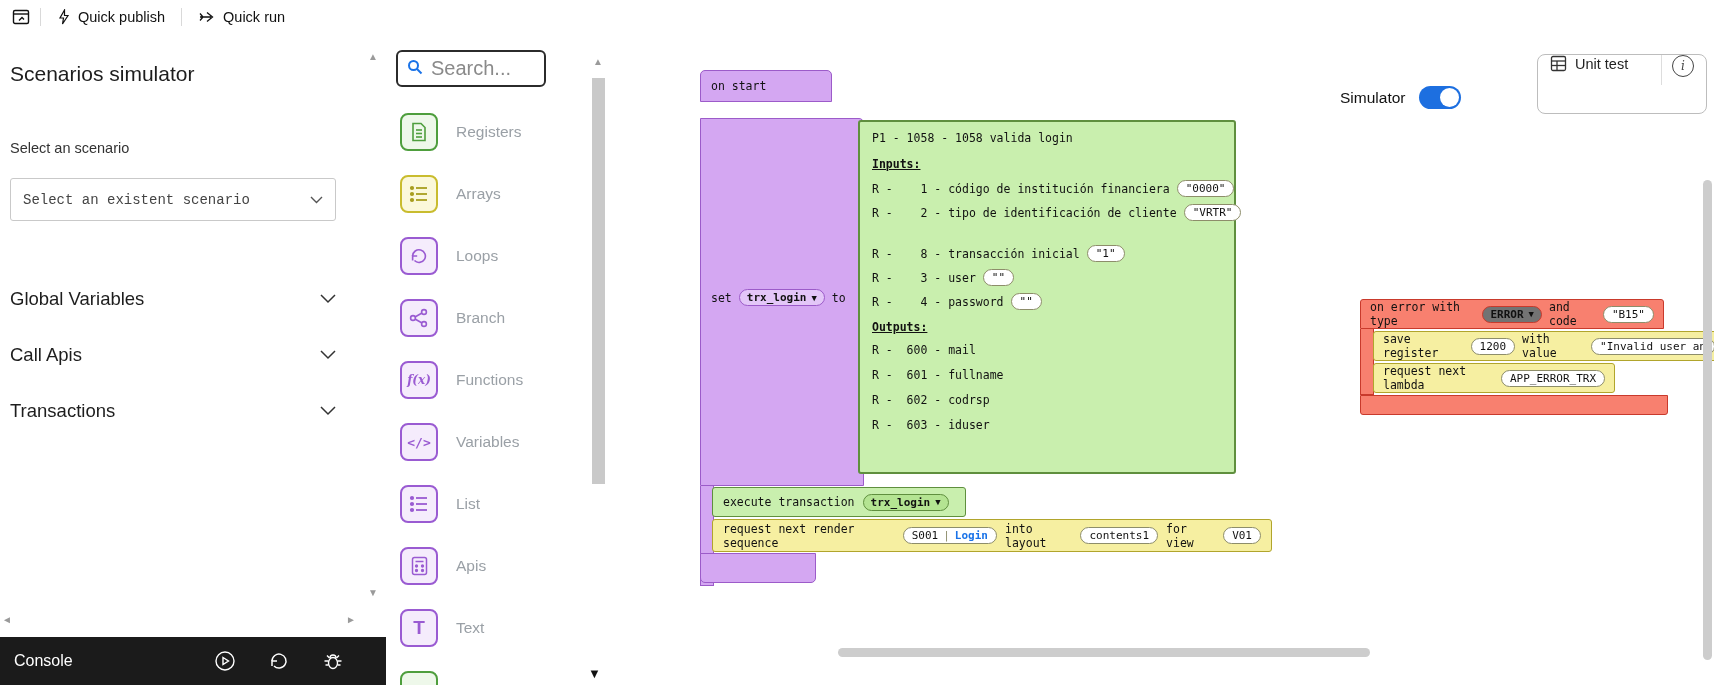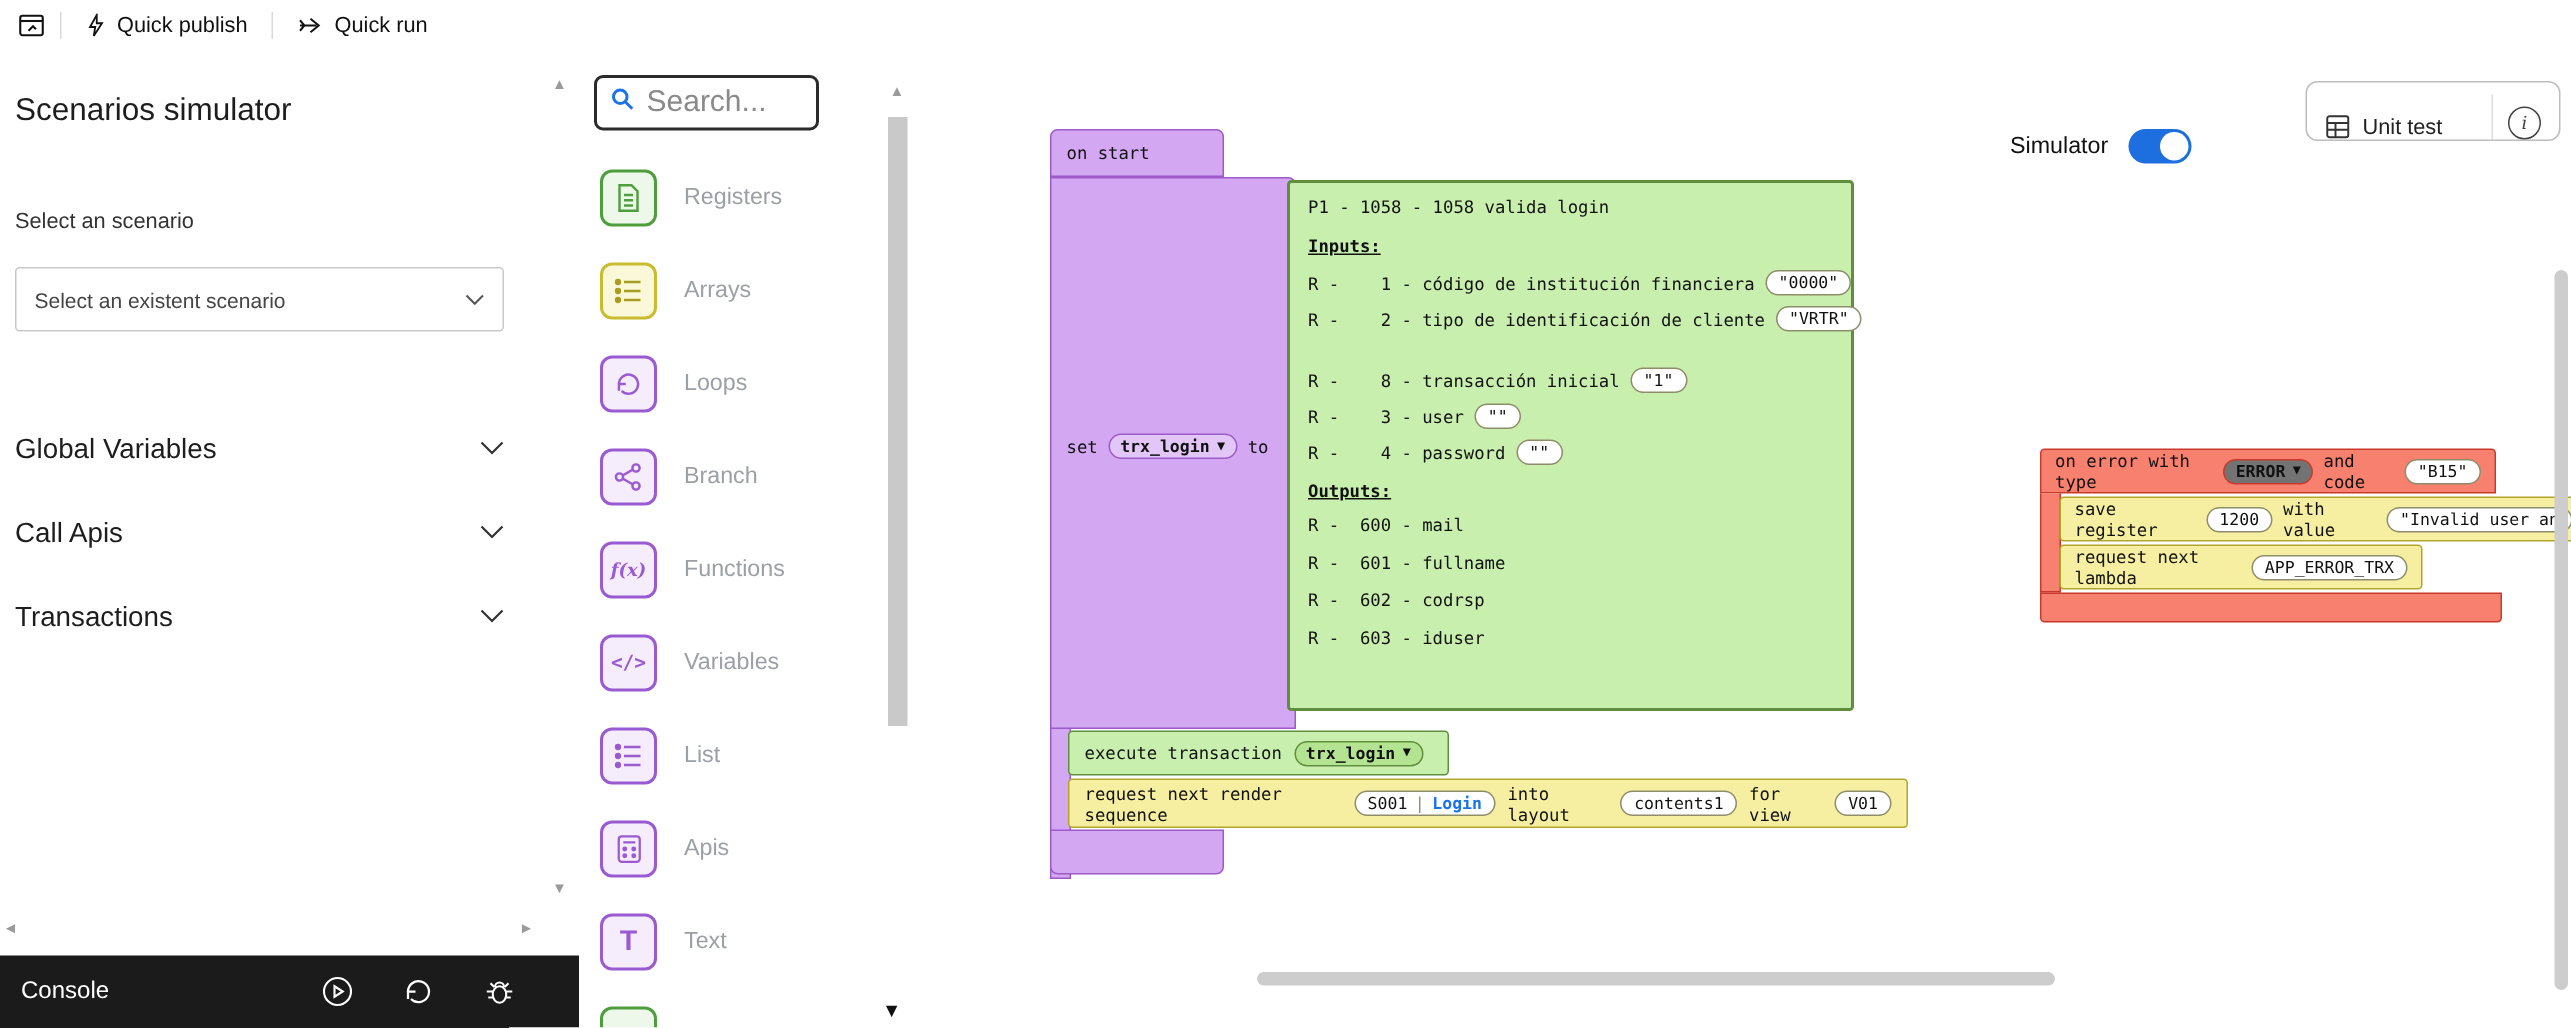--- a/index.html
+++ b/index.html
@@ -15,21 +15,21 @@
              cursor:pointer; padding:0 6px; }
   .tb-icon svg { display:block; }
 
   
   .sidebar { position:absolute; left:0; top:34px; width:386px; height:603px; background:#fff; }
   .sb-title { position:absolute; left:10px; top:28px; font-size:21px; color:#1d1d1d; }
   .sb-sel-label { position:absolute; left:10px; top:106px; font-size:14.5px; color:#333; }
   .sb-select { position:absolute; left:10px; top:144px; width:326px; height:43px;
                border:1px solid #c9c9c9; border-radius:3px; background:#fff;
                display:flex; align-items:center; justify-content:space-between;
-               padding:0 12px; font-size:14px; color:#444; cursor:pointer; }
+               padding:0 12px; font-size:14px; color:#444; cursor:pointer;font-family:Liberation Mono, monospace; }
   .sb-section { position:absolute; left:10px; width:326px; height:34px; display:flex;
                 align-items:center; justify-content:space-between; cursor:pointer; }
   .sb-section .lbl { font-size:18.5px; color:#1d1d1d; }
   .chev svg { display:block; }
   .scroll-arrow { position:absolute; color:#9a9a9a; font-size:10px; line-height:10px; cursor:pointer; }
 
   
   .console { position:absolute; left:0; top:637px; width:386px; height:48px; background:#1b1b1b;
              display:flex; align-items:center; padding:0 14px; }
   .console .title { color:#fff; font-size:16px; }
@@ -78,22 +78,22 @@
 
   .row-flex { display:flex; align-items:center; gap:7px; white-space:pre; }
   .mono-label { white-space:pre; }
   .io-label { font-weight:bold; text-decoration:underline; }
 
   
   .sim-wrap { position:absolute; left:732px; top:32px; display:flex; align-items:center; gap:14px;margin-top:20px; }
   .sim-label { font-size:15.5px; color:#111; }
   .toggle { width:42px; height:23px; border-radius:12px; background:#1d6fe0; position:relative; cursor:pointer; }
   .toggle .knob { position:absolute; right:2px; top:2px; width:19px; height:19px; border-radius:50%; background:#fff; }
-  .unit-box { position:absolute; left:929px; top:20px; width:170px; height:40px; border:1px solid #bdbdbd;
-              border-radius:8px; background:#fff; display:flex; align-items:flex-end; padding:0 12px; gap:10px; }
+  .unit-box { position:absolute; left:929px; top:20px; width:170px; height:60px; border:1px solid #bdbdbd;
+              border-radius:8px; background:#fff; display:flex; align-items:flex-start; padding:0 12px; gap:10px; }
   .unit-box .ut { display:flex; align-items:center; gap:8px; font-size:14.5px; color:#222; cursor:pointer; }
   .unit-box .div { width:1px; height:30px; background:#ddd; margin-left:auto; }
   .info-btn { width:22px; height:22px; border-radius:50%; border:1.5px solid #444; display:flex;
               align-items:center; justify-content:center; font-size:12px; color:#444;
               font-family:"DejaVu Serif", serif; font-style:italic; cursor:pointer; }
 
   .h-scroll { position:absolute; left:230px; top:614px; width:532px; height:9px; border-radius:5px; background:#cdcdcd; cursor:pointer; }
   .v-scroll { position:absolute; left:1095px; top:146px; width:9px; height:480px; border-radius:5px; background:#cdcdcd; cursor:pointer; }
 </style>
 </head>
@@ -294,21 +294,21 @@
       <span class="lbl">Text</span>
     </div>
     <div class="cat" style="top:636px">
       <span class="ic green"></span>
     </div>
     <span class="flyout-more">▼</span>
   </div>
 
   <div class="canvas">
 
-    <div class="blk purple" style="left:92px; top:52px; width:116px; height:32px; border-radius:5px 5px 0 0; display:flex; align-items:center; padding:0 10px">
+    <div class="blk purple" style="left:92px; top:36px; width:132px; height:32px; border-radius:5px 5px 0 0; display:flex; align-items:center; padding:0 10px">
       <span>on start</span>
     </div>
 
     <div class="blk purple" style="left:92px; top:84px; width:164px; height:368px; border-radius:0 5px 0 0">
       <div class="row-flex" style="position:absolute; left:10px; top:170px">
         <span>set</span>
         <span class="dd purple-dd">
           <span>trx_login</span>
           <span class="caret">▼</span>
         </span>

